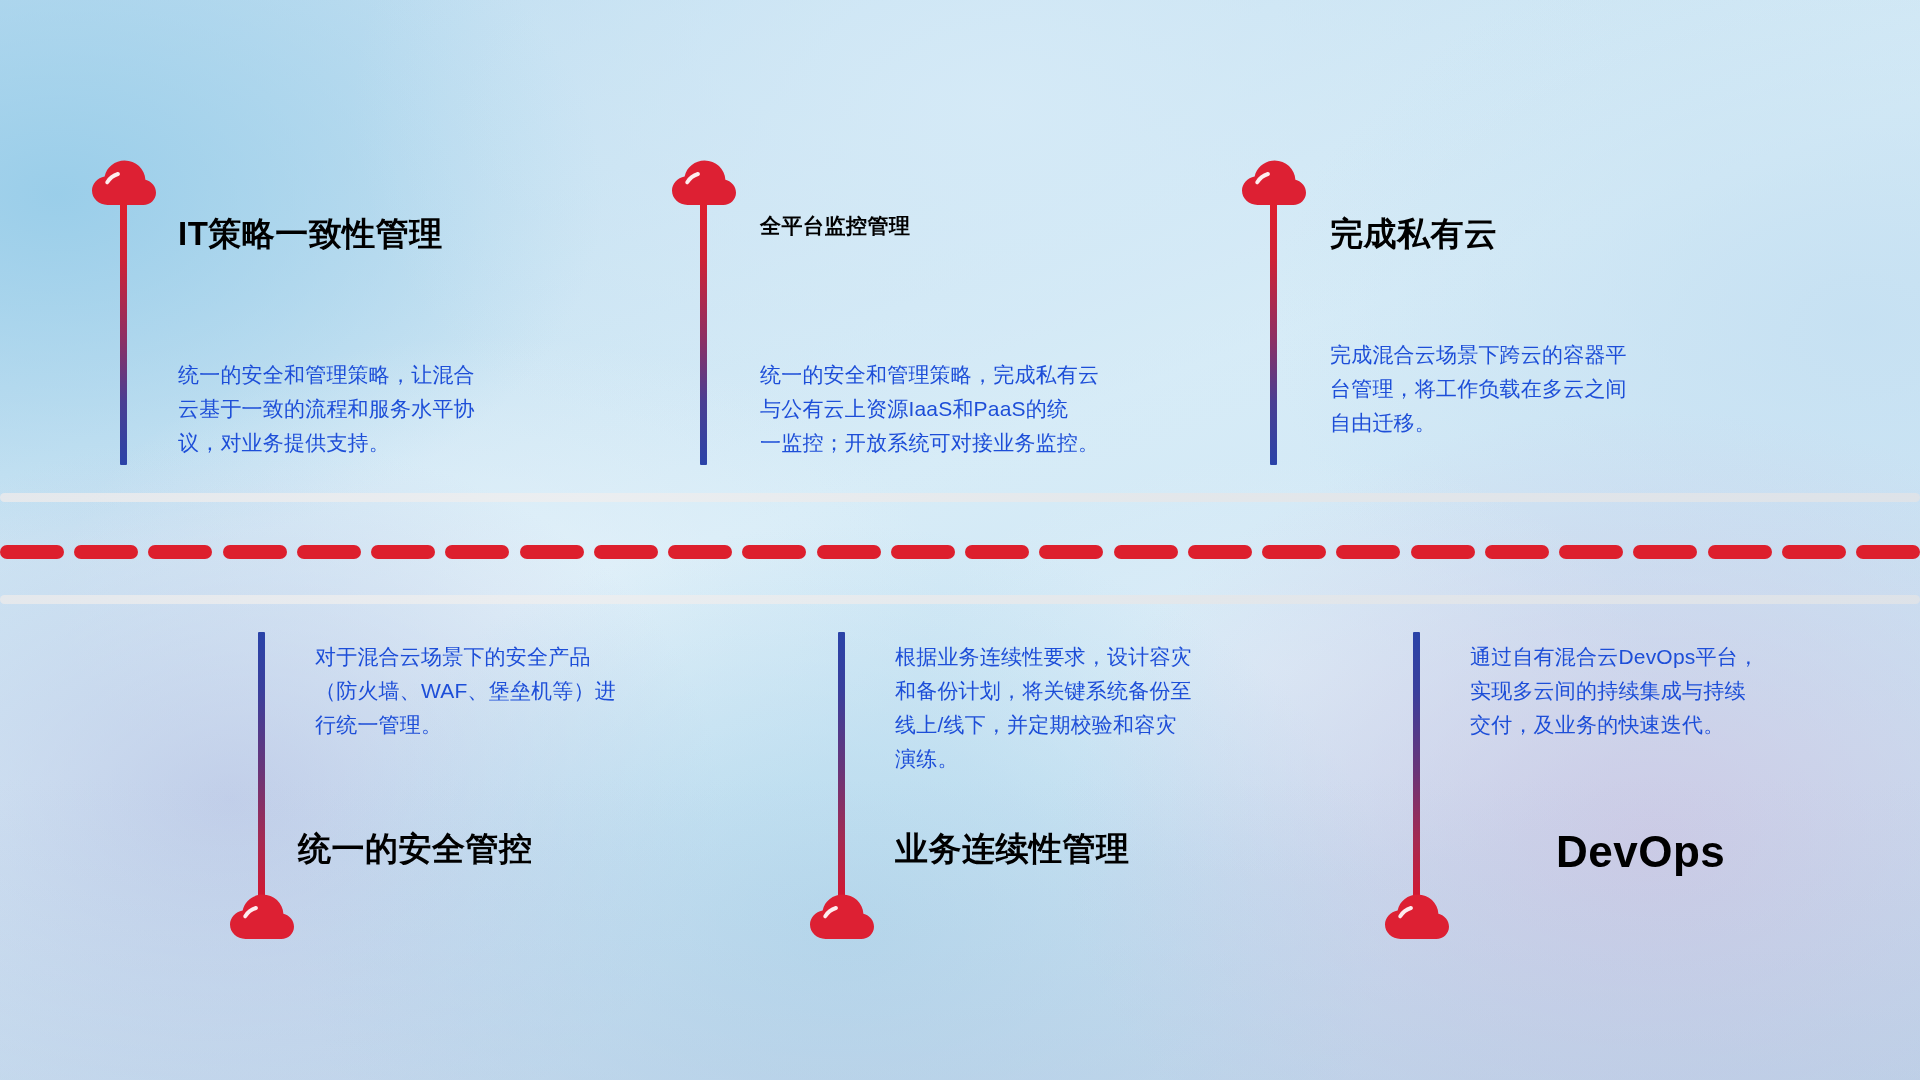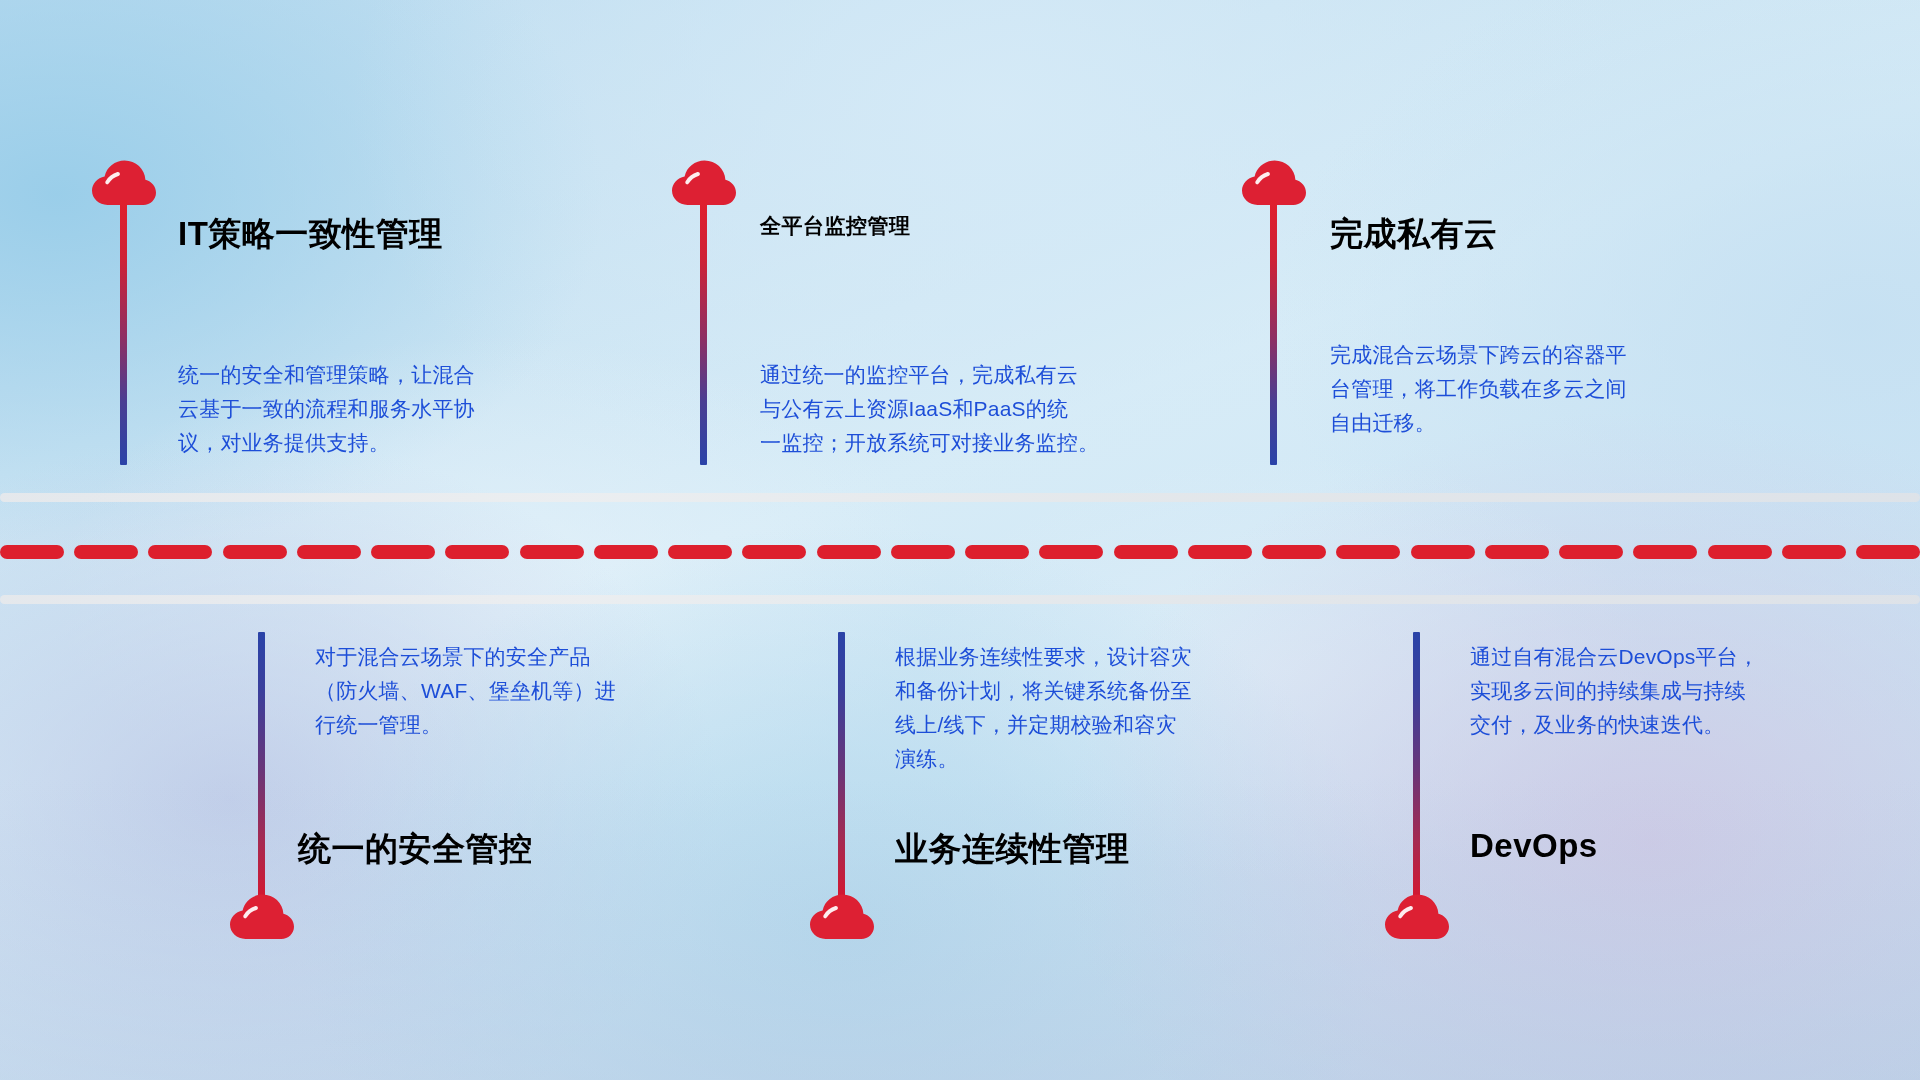--- a/index.html
+++ b/index.html
@@ -112,21 +112,21 @@
 议，对业务提供支持。</div>
   </div>
 
   <div class="pillar">
     <svg class="cloud" style="left:672px; top:160px;" viewBox="0 0 64 46">
       <path d="M15.5 45C6.9 45 0 38.6 0 30.6c0-7.1 5.4-13 12.6-14.2C14.8 7 23 .6 32.6.6c11.2 0 20.3 8.5 20.8 19.2C59.6 21.4 64 26.6 64 32.8 64 39.6 58.3 45 51.3 45H15.5z" fill="#dd2033"></path>
       <path d="M14.6 24.3c-1.2-.5-1.7-2-1-3.1 2.6-4.5 6.8-7.8 11.8-9.2 1.3-.35 2.5.6 2.5 1.9 0 .95-.65 1.75-1.55 2-4 1.2-7.35 3.85-9.45 7.45-.5.85-1.5 1.2-2.3.95z" fill="#ffffff" opacity=".92"></path>
     </svg>
     <div class="bar bar-top" style="left:700px; top:200px; height:265px;"></div>
     <div class="heading" style="left:760px; top:212px; font-size:21px;">全平台监控管理</div>
-    <div class="body" style="left:760px; top:358px; font-size:21px; width:470px;">通过统一的监控平台，完成私有云
+    <div class="body" style="left:760px; top:358px; font-size:21px; width:470px;">统一的安全和管理策略，完成私有云
 与公有云上资源IaaS和PaaS的统
 一监控；开放系统可对接业务监控。</div>
   </div>
 
   <div class="pillar">
     <svg class="cloud" style="left:1242px; top:160px;" viewBox="0 0 64 46">
       <path d="M15.5 45C6.9 45 0 38.6 0 30.6c0-7.1 5.4-13 12.6-14.2C14.8 7 23 .6 32.6.6c11.2 0 20.3 8.5 20.8 19.2C59.6 21.4 64 26.6 64 32.8 64 39.6 58.3 45 51.3 45H15.5z" fill="#dd2033"></path>
       <path d="M14.6 24.3c-1.2-.5-1.7-2-1-3.1 2.6-4.5 6.8-7.8 11.8-9.2 1.3-.35 2.5.6 2.5 1.9 0 .95-.65 1.75-1.55 2-4 1.2-7.35 3.85-9.45 7.45-.5.85-1.5 1.2-2.3.95z" fill="#ffffff" opacity=".92"></path>
     </svg>
     <div class="bar bar-top" style="left:1270px; top:200px; height:265px;"></div>
@@ -190,20 +190,20 @@
       <path d="M15.5 45C6.9 45 0 38.6 0 30.6c0-7.1 5.4-13 12.6-14.2C14.8 7 23 .6 32.6.6c11.2 0 20.3 8.5 20.8 19.2C59.6 21.4 64 26.6 64 32.8 64 39.6 58.3 45 51.3 45H15.5z" fill="#dd2033"></path>
       <path d="M14.6 24.3c-1.2-.5-1.7-2-1-3.1 2.6-4.5 6.8-7.8 11.8-9.2 1.3-.35 2.5.6 2.5 1.9 0 .95-.65 1.75-1.55 2-4 1.2-7.35 3.85-9.45 7.45-.5.85-1.5 1.2-2.3.95z" fill="#ffffff" opacity=".92"></path>
     </svg>
   </div>
 
   <div class="pillar">
     <div class="body" style="left:1470px; top:640px; font-size:21px; width:440px;">通过自有混合云DevOps平台，
 实现多云间的持续集成与持续
 交付，及业务的快速迭代。</div>
     <div class="bar bar-bottom" style="left:1413px; top:632px; height:268px;"></div>
-    <div class="heading" style="left:1470px; top:827px; font-size:33px;">DevOps</div>
+    <div class="heading" style="left:1556px; top:827px; font-size:44px;">DevOps</div>
     <svg class="cloud" style="left:1385px; top:894px;" viewBox="0 0 64 46">
       <path d="M15.5 45C6.9 45 0 38.6 0 30.6c0-7.1 5.4-13 12.6-14.2C14.8 7 23 .6 32.6.6c11.2 0 20.3 8.5 20.8 19.2C59.6 21.4 64 26.6 64 32.8 64 39.6 58.3 45 51.3 45H15.5z" fill="#dd2033"></path>
       <path d="M14.6 24.3c-1.2-.5-1.7-2-1-3.1 2.6-4.5 6.8-7.8 11.8-9.2 1.3-.35 2.5.6 2.5 1.9 0 .95-.65 1.75-1.55 2-4 1.2-7.35 3.85-9.45 7.45-.5.85-1.5 1.2-2.3.95z" fill="#ffffff" opacity=".92"></path>
     </svg>
   </div>
 
 </div>
 
 </body></html>

